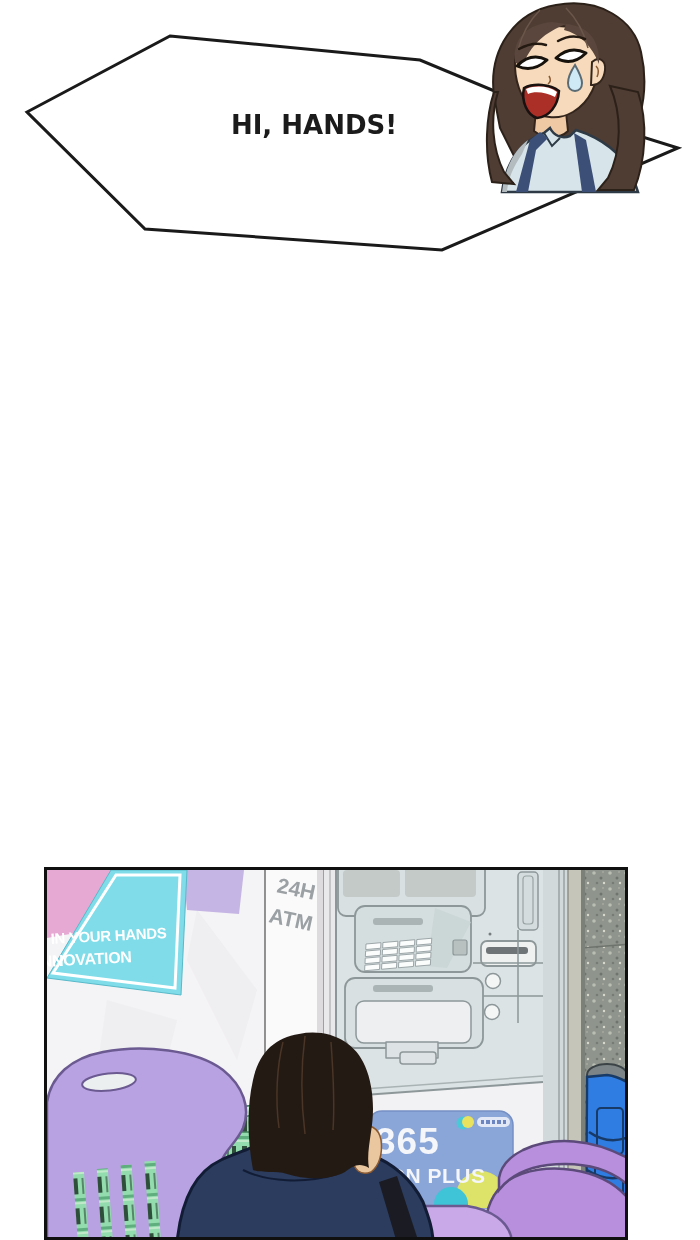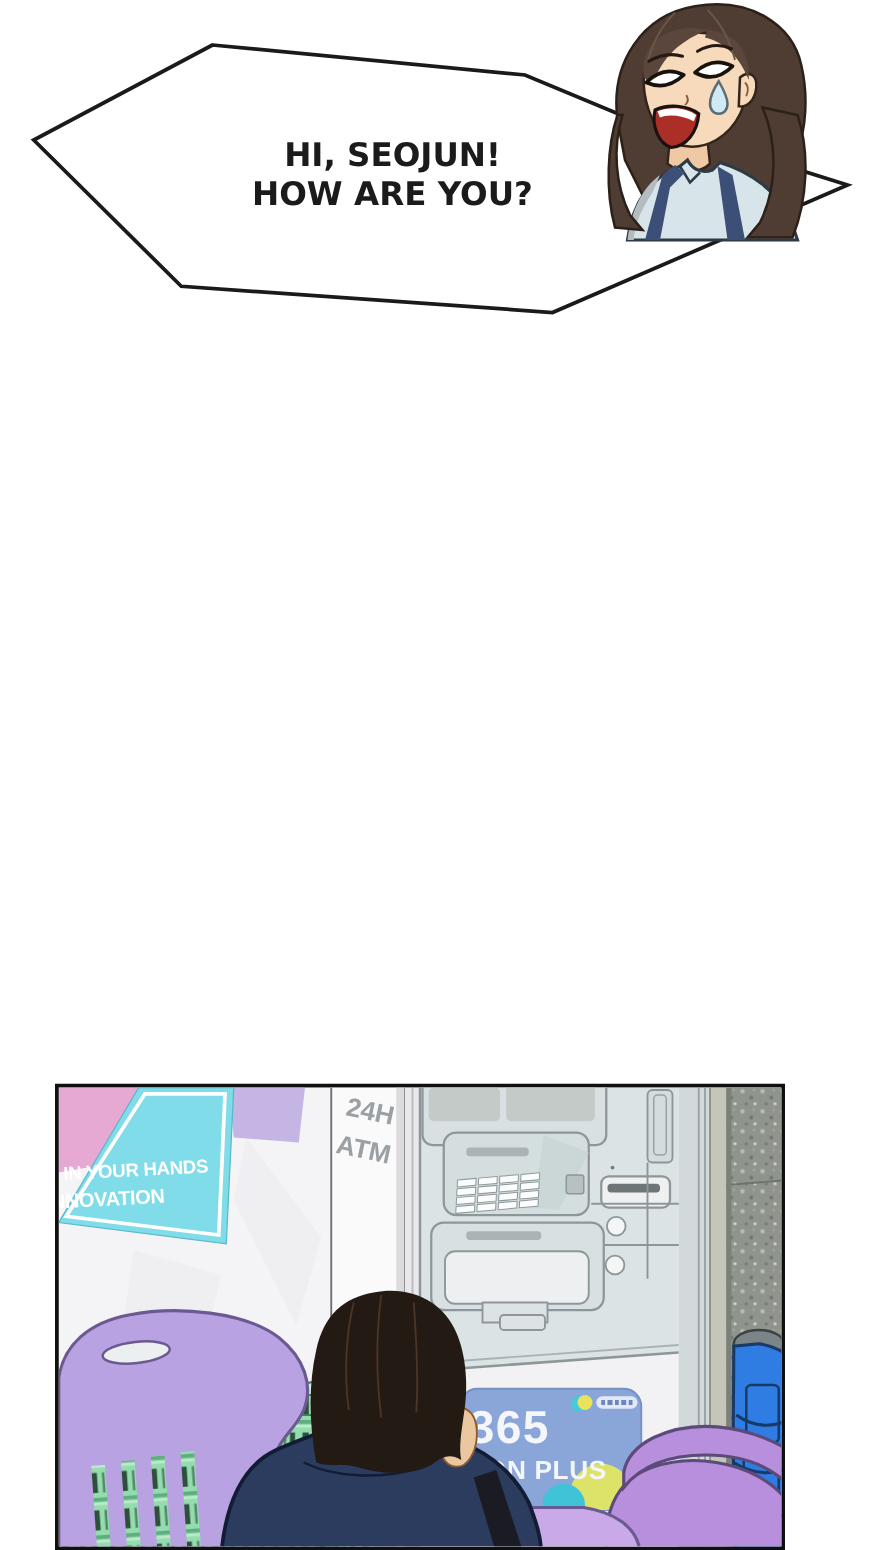--- a/index.html
+++ b/index.html
@@ -53,22 +53,21 @@
       <polygon points="530,140 540,132 548,138 536,150 528,192 516,192" fill="#3c5077"></polygon>
       <polygon points="574,133 586,140 596,192 582,192" fill="#3c5077"></polygon>
       <path d="M502,192 C505,168 514,150 528,140 L522,154 C514,166 508,178 507,192 Z" fill="#b4bcc0"></path>
 
       <path d="M610,86 C622,114 622,150 608,178 L598,190 L634,190 C646,160 648,122 638,92 Z" fill="#4f3d34" stroke="#2c2119" stroke-width="2"></path>
       <path d="M498,92 C490,118 492,148 504,172 L514,184 L492,182 C484,152 486,116 494,92 Z" fill="#4f3d34" stroke="#2c2119" stroke-width="2"></path>
     </g>
   </svg>
 
   <div class="abs bubble-text">
-    <div>HI, SEOJUN!</div>
-    <div>HOW ARE YOU?</div>
+    <div>HI, HANDS!</div>
   </div>
 
   <div class="abs panel">
     <svg width="584" height="373" viewBox="0 0 584 373">
       <defs>
         <pattern id="granite" width="16" height="16" patternUnits="userSpaceOnUse">
           <rect width="16" height="16" fill="#8f948c"></rect>
           <circle cx="3" cy="3" r="1.8" fill="#b9bdb2"></circle>
           <circle cx="10" cy="8" r="1.5" fill="#6f756e"></circle>
           <circle cx="13" cy="13" r="1.2" fill="#d8d8cc"></circle>

